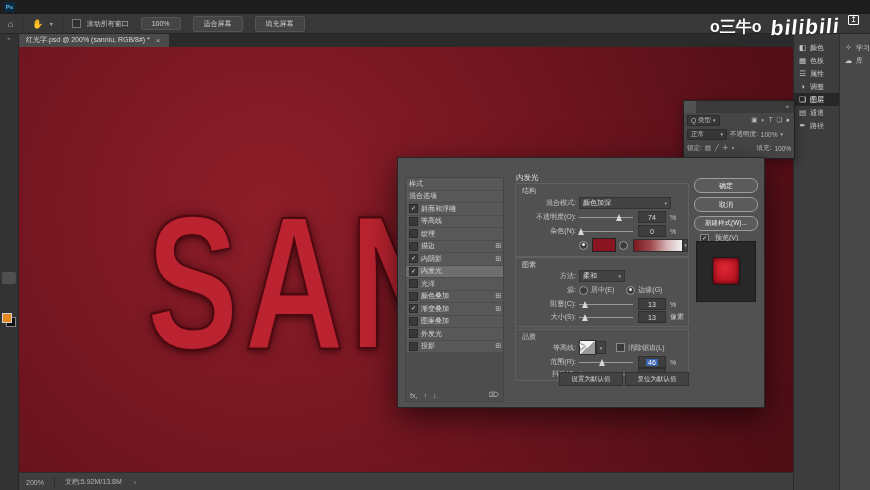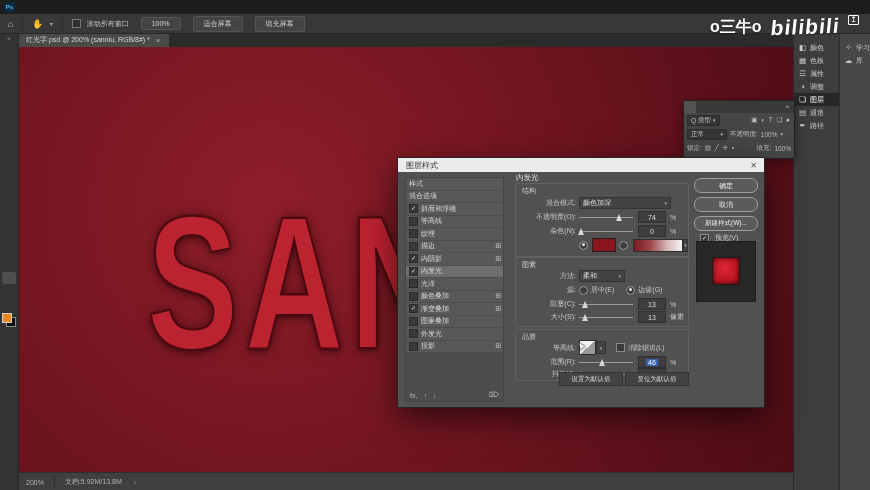--- a/index.html
+++ b/index.html
@@ -307,24 +307,20 @@
   </div>
 
   <div class="abs statusbar">
     <span class="st-zoom">200%</span>
     <span class="st-sep"></span>
     <span>文档:5.92M/13.8M</span>
     <span class="st-chev">›</span>
   </div>
 
   <div class="abs dialog">
-    <div class="dlg-title">
-      <span class="t">图层样式</span>
-      <span class="x">✕</span>
-    </div>
 
     <div class="ls-list">
       <div>
         <div class="ls-row nobox">
 
             <span class="ls-label">样式</span>
 
           </div>
           <div class="ls-row nobox">
 

